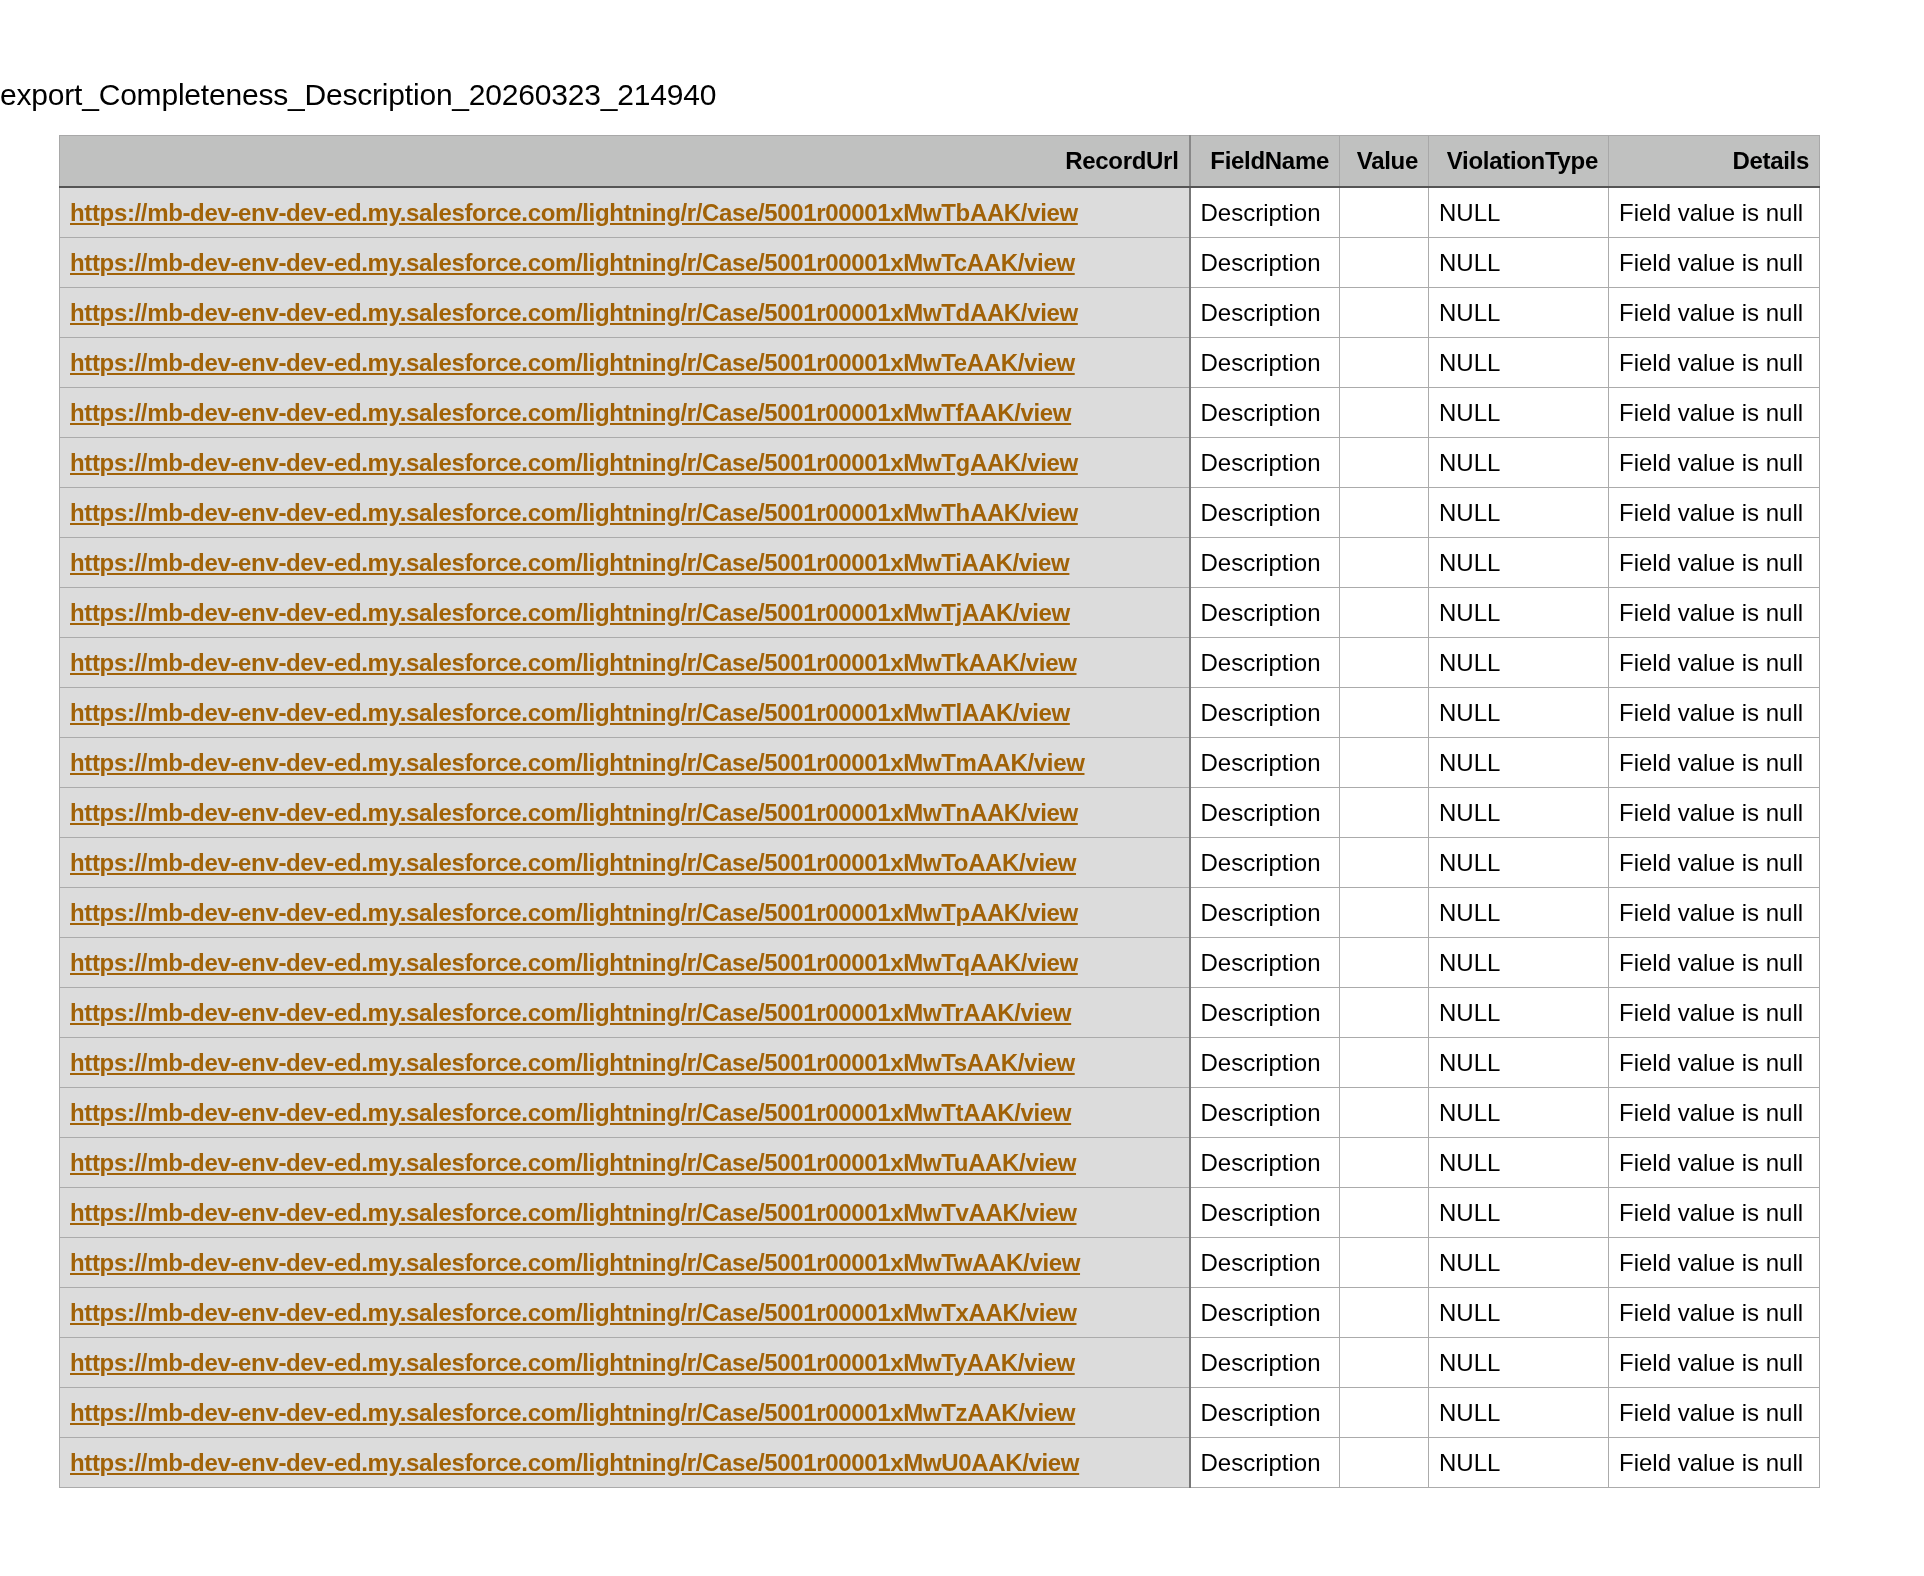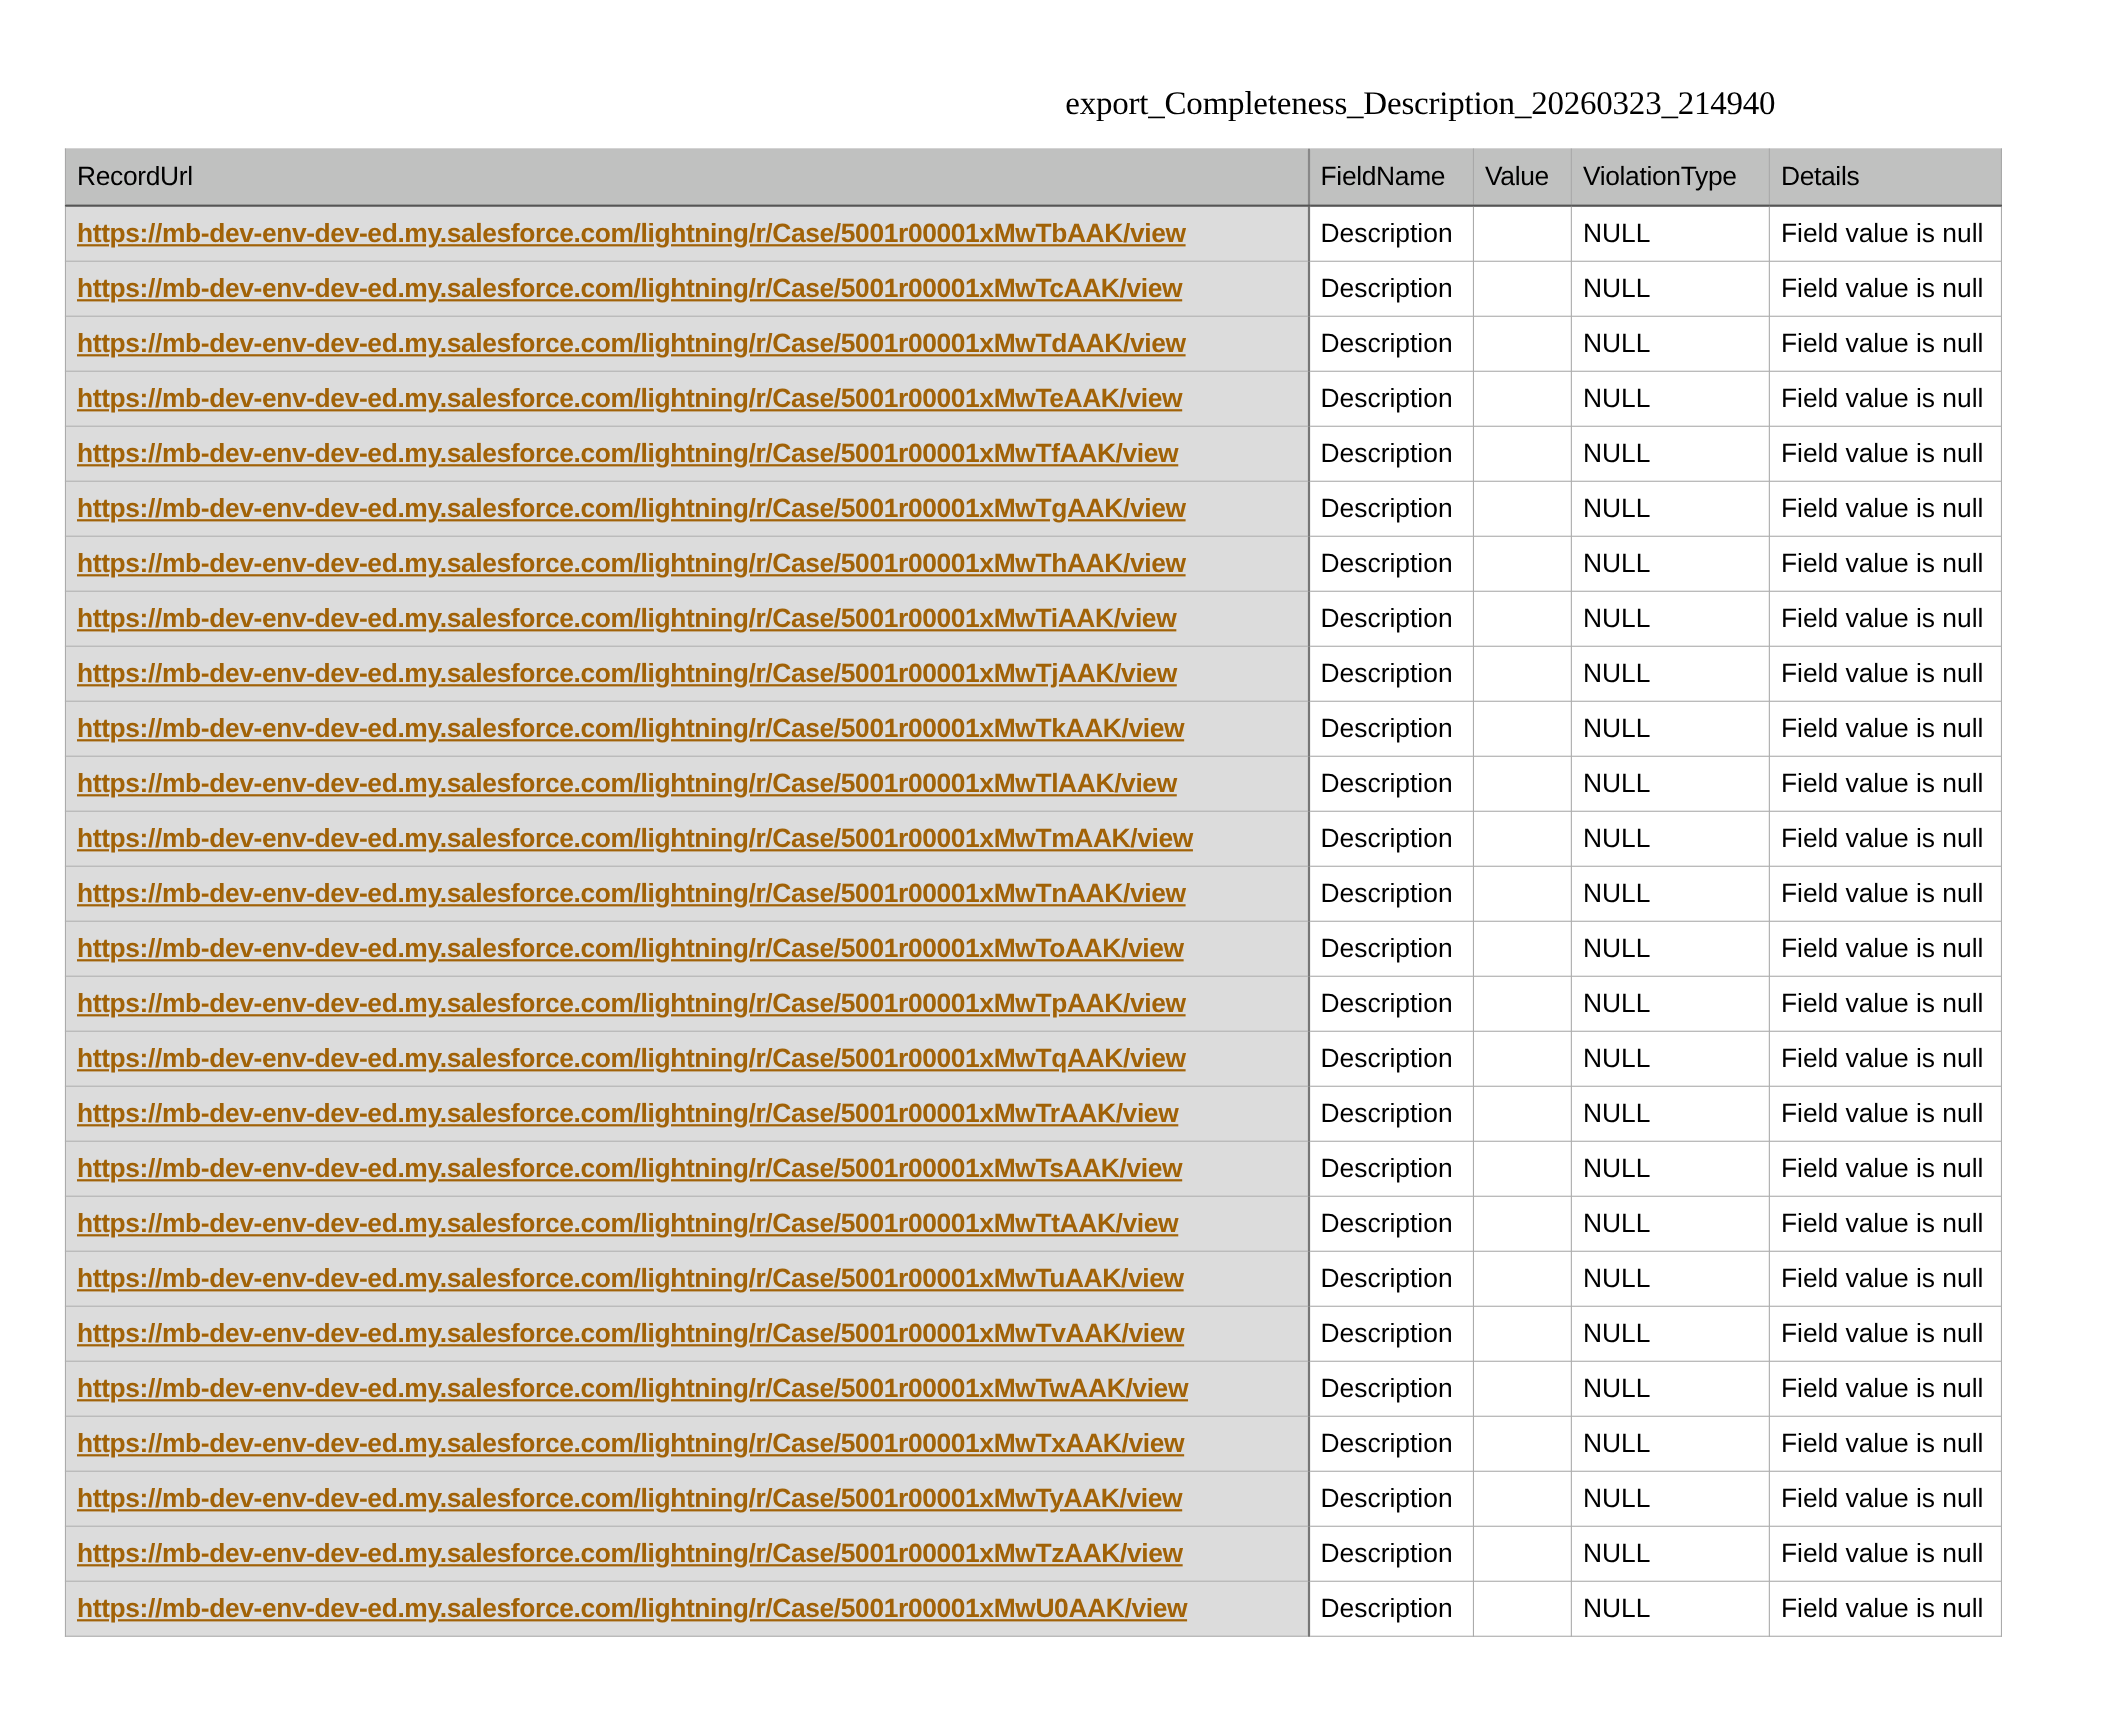--- a/index.html
+++ b/index.html
@@ -1,32 +1,32 @@
 <!DOCTYPE html>
 <html><head>
 <meta charset="utf-8">
 <style>
   html, body { margin: 0; padding: 0; background: #ffffff; }
   body { width: 1924px; height: 1576px; position: relative; font-family: "Liberation Sans", sans-serif; color: #000; }
   .title {
-    position: absolute; left: 0; top: 78px; width: 1614px; text-align: right;
-    font-size: 30px; font-weight: normal; letter-spacing: -0.2px; font-family: Liberation Serif, serif;
+    position: absolute; left: 0; top: 78px; width: 1614px; text-align: left;
+    font-size: 30px; font-weight: normal; letter-spacing: -0.2px;
   }
   table {
     position: absolute; left: 59px; top: 135px;
     border-collapse: collapse; table-layout: fixed;
     font-size: 24px;
   }
   col.c1 { width: 1130px; }
   col.c2 { width: 150px; }
   col.c3 { width: 89px; }
   col.c4 { width: 180px; }
   col.c5 { width: 211px; }
   th {
-    background: #c0c1c0; height: 50px; text-align: left; font-weight: normal;
+    background: #c0c1c0; height: 50px; text-align: right; font-weight: bold;
     padding: 0 10px; border: 1px solid #a8a8a8; border-bottom: 2px solid #555;
     white-space: nowrap; letter-spacing: -0.3px;
   }
   td {
     height: 49px; padding: 0 10px; border: 1px solid #ababab;
     white-space: nowrap; overflow: hidden; background: #fff;
   }
   td.url {
     background: #dcdcdc; font-weight: bold; border-right: 2px solid #777;
     letter-spacing: -0.35px;

